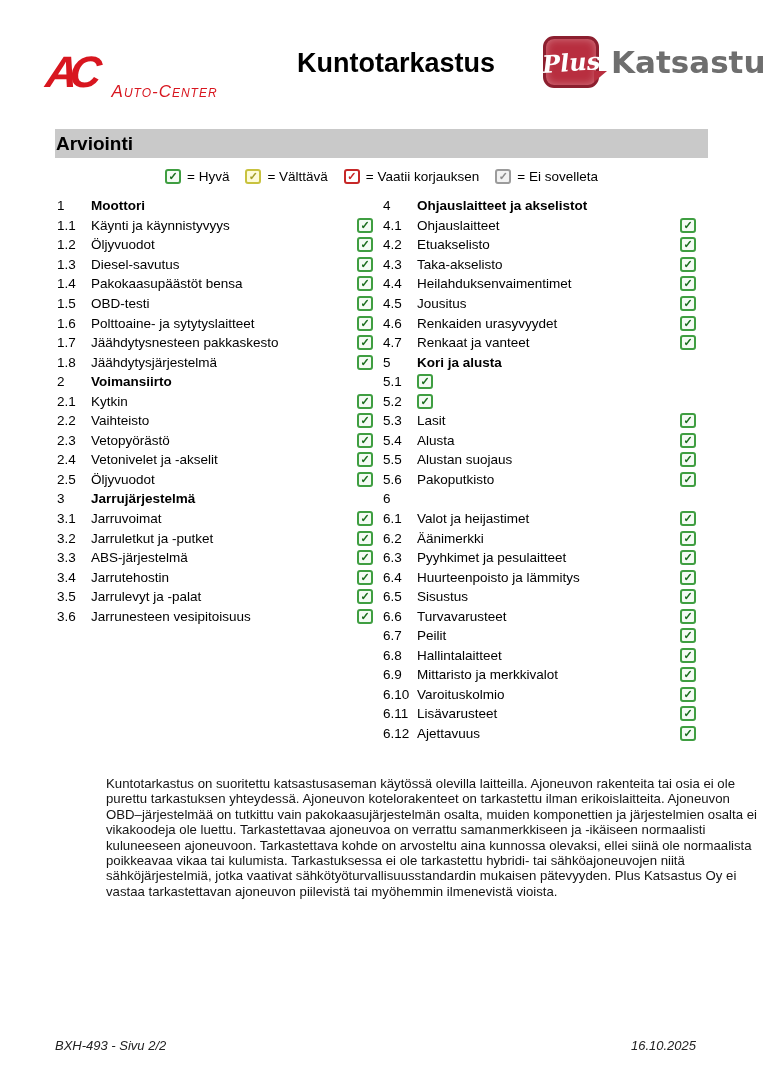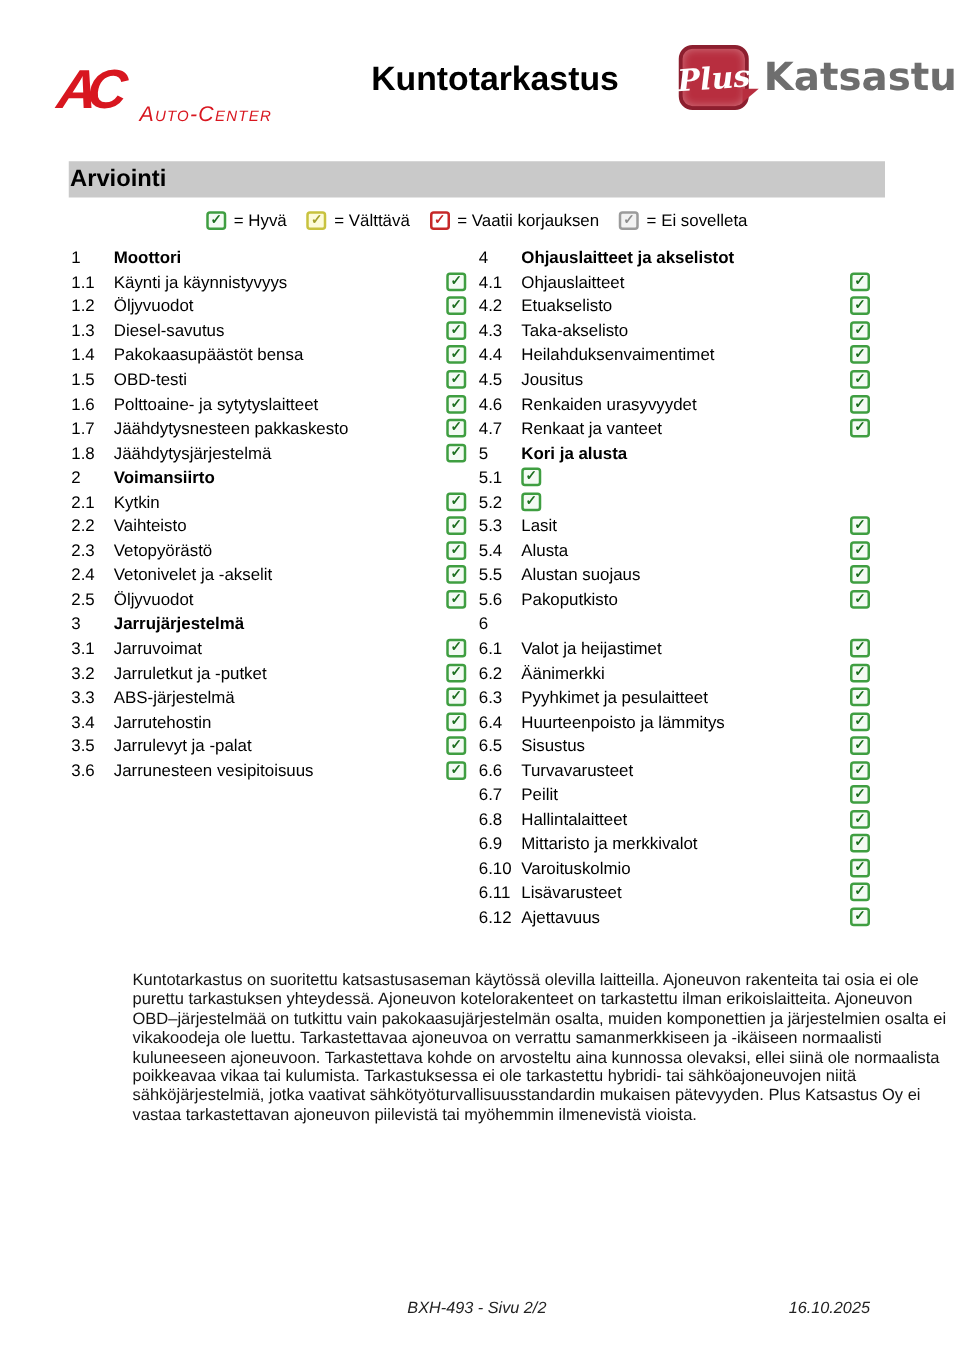--- a/index.html
+++ b/index.html
@@ -72,21 +72,21 @@
   .section-row .lbl { font-weight: bold; }
 
   
   .disclaimer {
     position: absolute; left: 58px; top: 776px; width: 656px;
     font-size: 13.2px; line-height: 15.4px; color: #141414; margin-left: 48px;
   }
 
   
   .footer { position: absolute; left: 55px; top: 1038px; width: 653px; height: 16px; font-size: 13px; font-style: italic; color: #222; }
-  .footer-center { position: absolute; left: 0; right: 0; text-align: center; }
+  .footer-center { position: absolute; left: 0; right: 0; text-align: left; }
   .footer-right { position: absolute; right: 12px; }
 </style>
 </head>
 <body>
 
 <div class="page">
 
   <div class="ac-logo">
     <span class="ac-mark">AC</span>
     <span class="ac-name">Auto-Center</span>

